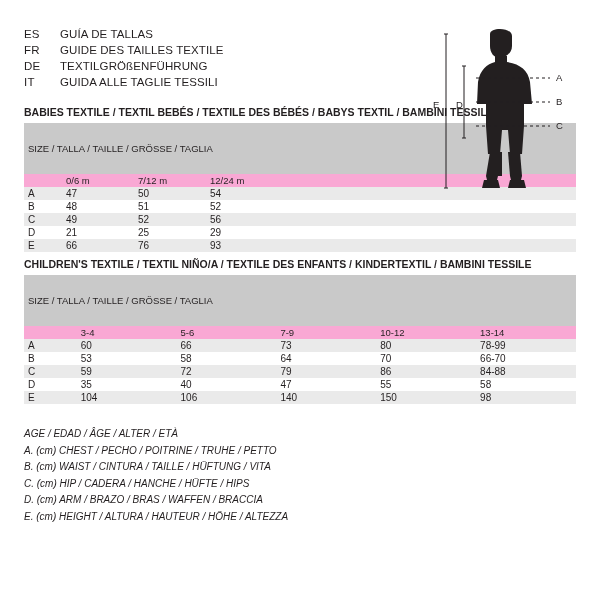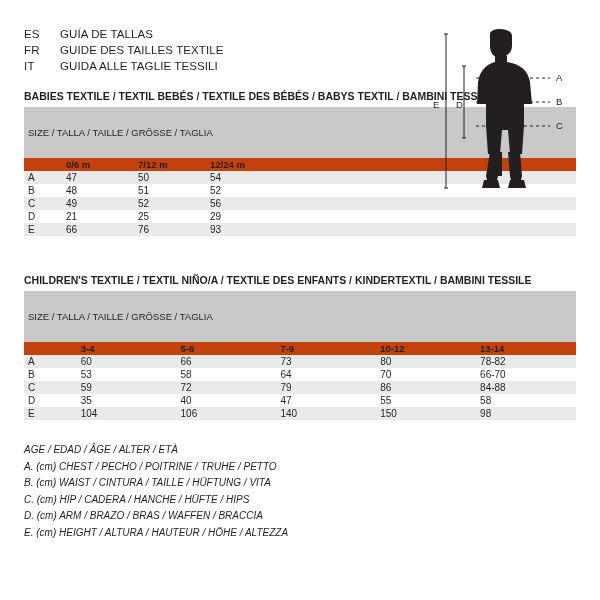--- a/index.html
+++ b/index.html
@@ -67,30 +67,29 @@
     padding: 1px 4px;
     text-align: left;
     font-weight: normal;
   }
   .hdr-band td {
     background: #c9c9c9;
     font-size: 9.5px;
     padding: 20px 4px;
   }
   .sub-head td {
-    background: #c2410c;
+    background: #f9a8d4;
     font-size: 9.5px;
-    font-weight: bold;
   }
   tbody tr.odd td { background: #eaeaea; }
   tbody tr.even td { background: #ffffff; }
   td.rowlabel { width: 30px; }
 
   .babies-wrap { margin-top: 18px; }
-  .children-wrap { margin-top: 38px; }
+  .children-wrap { margin-top: 6px; }
 
   
   .col-label { width: 30px; }
   .col-c1 { width: 72px; }
   .col-c2 { width: 72px; }
   .col-c3 { width: 72px; }
   .col-c4 { width: 72px; }
   .col-c5 { width: 72px; }
 
   
@@ -115,20 +114,24 @@
 <div class="page">
 
   <div class="titles">
     <div class="title-row">
       <span class="title-lang">ES</span>
       <span class="title-text">GUÍA DE TALLAS</span>
     </div>
     <div class="title-row">
       <span class="title-lang">FR</span>
       <span class="title-text">GUIDE DES TAILLES TEXTILE</span>
+    </div>
+    <div class="title-row">
+      <span class="title-lang">DE</span>
+      <span class="title-text">TEXTILGRÖßENFÜHRUNG</span>
     </div>
     <div class="title-row">
       <span class="title-lang">IT</span>
       <span class="title-text">GUIDA ALLE TAGLIE TESSILI</span>
     </div>
   </div>
 
   <div class="figure">
     <svg width="150" height="170" viewBox="0 0 150 170" xmlns="http://www.w3.org/2000/svg">
 
@@ -254,21 +257,21 @@
           <td>7-9</td>
           <td>10-12</td>
           <td>13-14</td>
         </tr>
         <tr class="odd">
           <td class="rowlabel">A</td>
           <td>60</td>
           <td>66</td>
           <td>73</td>
           <td>80</td>
-          <td>78-82</td>
+          <td>78-99</td>
         </tr>
         <tr class="even">
           <td class="rowlabel">B</td>
           <td>53</td>
           <td>58</td>
           <td>64</td>
           <td>70</td>
           <td>66-70</td>
         </tr>
         <tr class="odd">

